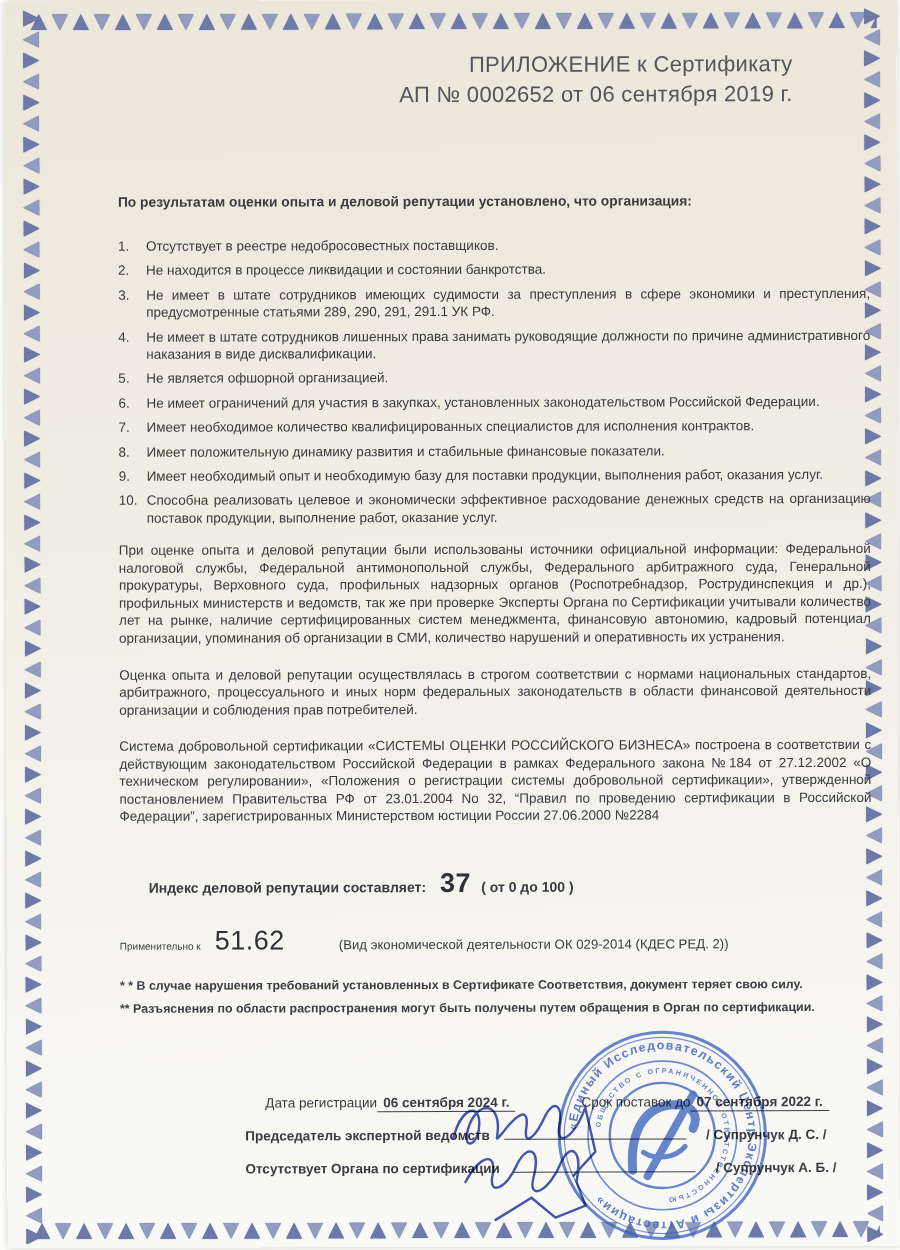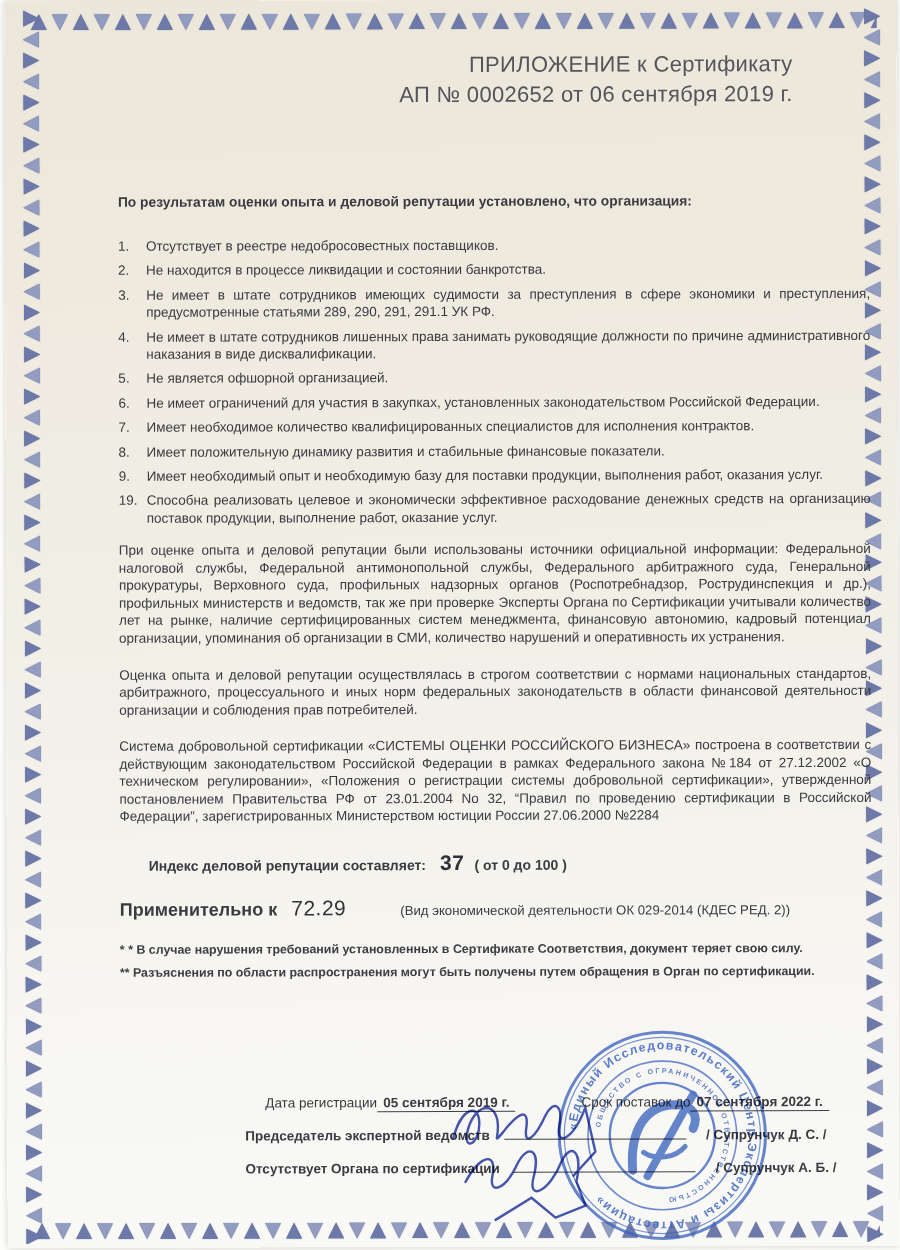--- a/index.html
+++ b/index.html
@@ -34,24 +34,24 @@
   .flow { position:absolute; left:113px; top:194px; width:752px; }
   .intro { font-weight:700; font-size:13.8px; margin-bottom:28px; }
   .li { display:flex; margin-bottom:7px; font-size:13.5px; line-height:1.29; }
   .li .num { flex:0 0 28px; }
   .li .txt { flex:1; text-align:justify; }
   .para { font-size:13.5px; line-height:1.3; text-align:justify; margin-top:19px; }
   .para.first { margin-top:15px; }
 
   .index-row { margin-top:26px; display:flex; align-items:baseline; font-weight:700; }
   .index-row .lbl { font-size:14px;padding-left:29px; }
-  .big-num { font-size:21px; letter-spacing:.5px; margin:0 10px 0 14px; color:#303138; }
+  .big-num { font-size:27px; letter-spacing:.5px; margin:17px 10px 0 14px; color:#303138; }
   .range { font-size:14px; }
   .appl-row { margin-top:9px; display:flex; align-items:baseline; }
-  .appl-row .lbl { font-size:18px; font-weight:700;margin-top:15px; }
+  .appl-row .lbl { font-size:10px; font-weight:400;margin-top:15px; }
   .appl-row .note { font-size:13.2px; margin-left:44px; }
 
   .fn { margin-top:9px; font-size:12.4px; font-weight:600; color:#3c3d43; }
   .fn.first { margin-top:22px; }
 
   .sig-area { position:absolute; left:113px; top:1095px; width:760px; font-size:13.5px; }
   .sig-row { display:flex; align-items:baseline; margin-bottom:16px; }
   .sig-row .lbl { font-weight:700; }
   .u-val { font-weight:600; border-bottom:1.6px solid #3f4048; padding:0 6px 1px 6px; white-space:nowrap; }
   .row-dates { margin-left:145px; margin-bottom:14px; }
@@ -720,48 +720,48 @@
           </div>
         <div class="li">
             <span class="num">8.</span>
             <span class="txt">Имеет положительную динамику развития и стабильные финансовые показатели.</span>
           </div>
         <div class="li">
             <span class="num">9.</span>
             <span class="txt">Имеет необходимый опыт  и необходимую базу для поставки продукции, выполнения работ, оказания услуг.</span>
           </div>
         <div class="li">
-            <span class="num">19.</span>
+            <span class="num">10.</span>
             <span class="txt">Способна реализовать целевое и экономически эффективное расходование денежных средств на организацию поставок продукции, выполнение работ, оказание услуг.</span>
           </div>
 
         <div class="para first">При оценке опыта и деловой репутации были использованы источники официальной информации: Федеральной налоговой службы, Федеральной антимонопольной службы, Федерального арбитражного суда, Генеральной прокуратуры, Верховного суда, профильных надзорных органов (Роспотребнадзор, Рострудинспекция и др.), профильных министерств и ведомств,  так же при проверке Эксперты Органа по Сертификации учитывали количество лет на рынке, наличие сертифицированных систем менеджмента, финансовую автономию, кадровый потенциал организации, упоминания об организации в СМИ, количество нарушений и оперативность их устранения.</div>
         <div class="para">Оценка опыта и деловой репутации осуществлялась в строгом соответствии с нормами национальных стандартов, арбитражного, процессуального и иных норм федеральных законодательств в области финансовой деятельности организации и соблюдения прав потребителей.</div>
         <div class="para">Система добровольной сертификации «СИСТЕМЫ ОЦЕНКИ РОССИЙСКОГО БИЗНЕСА» построена в соответствии с действующим законодательством Российской Федерации в рамках Федерального закона №184 от 27.12.2002 «О техническом регулировании», «Положения о регистрации системы добровольной сертификации», утвержденной постановлением Правительства РФ от 23.01.2004 No 32, “Правил по проведению сертификации в Российской Федерации”, зарегистрированных Министерством юстиции России 27.06.2000 №2284</div>
 
         <div class="index-row">
           <span class="lbl">Индекс деловой репутации составляет:</span>
           <span class="big-num">37</span>
           <span class="range">( от 0 до 100 )</span>
         </div>
 
         <div class="appl-row">
           <span class="lbl">Применительно к</span>
-          <span class="big-num">72.29</span>
+          <span class="big-num">51.62</span>
           <span class="note">(Вид экономической деятельности ОК 029-2014 (КДЕС РЕД. 2))</span>
         </div>
 
         <div class="fn first">* * В случае нарушения требований установленных в Сертификате Соответствия, документ теряет свою силу.</div>
         <div class="fn">** Разъяснения по области распространения могут быть получены путем обращения в Орган по сертификации.</div>
       </div>
 
       <div class="sig-area">
         <div class="sig-row row-dates">
           <span>Дата регистрации</span>
-          <span class="u-val">05 сентября 2019 г.</span>
+          <span class="u-val">06 сентября 2024 г.</span>
           <span class="gap"></span>
           <span>Срок поставок  до</span>
           <span class="u-val">07 сентября 2022 г.</span>
         </div>
         <div class="sig-row rows-sign">
           <span class="lbl">Председатель экспертной ведомств</span>
           <span class="sig-line"></span>
           <span class="sig-name">/ Супрунчук Д. С.  /</span>
         </div>
         <div class="sig-row rows-sign">

